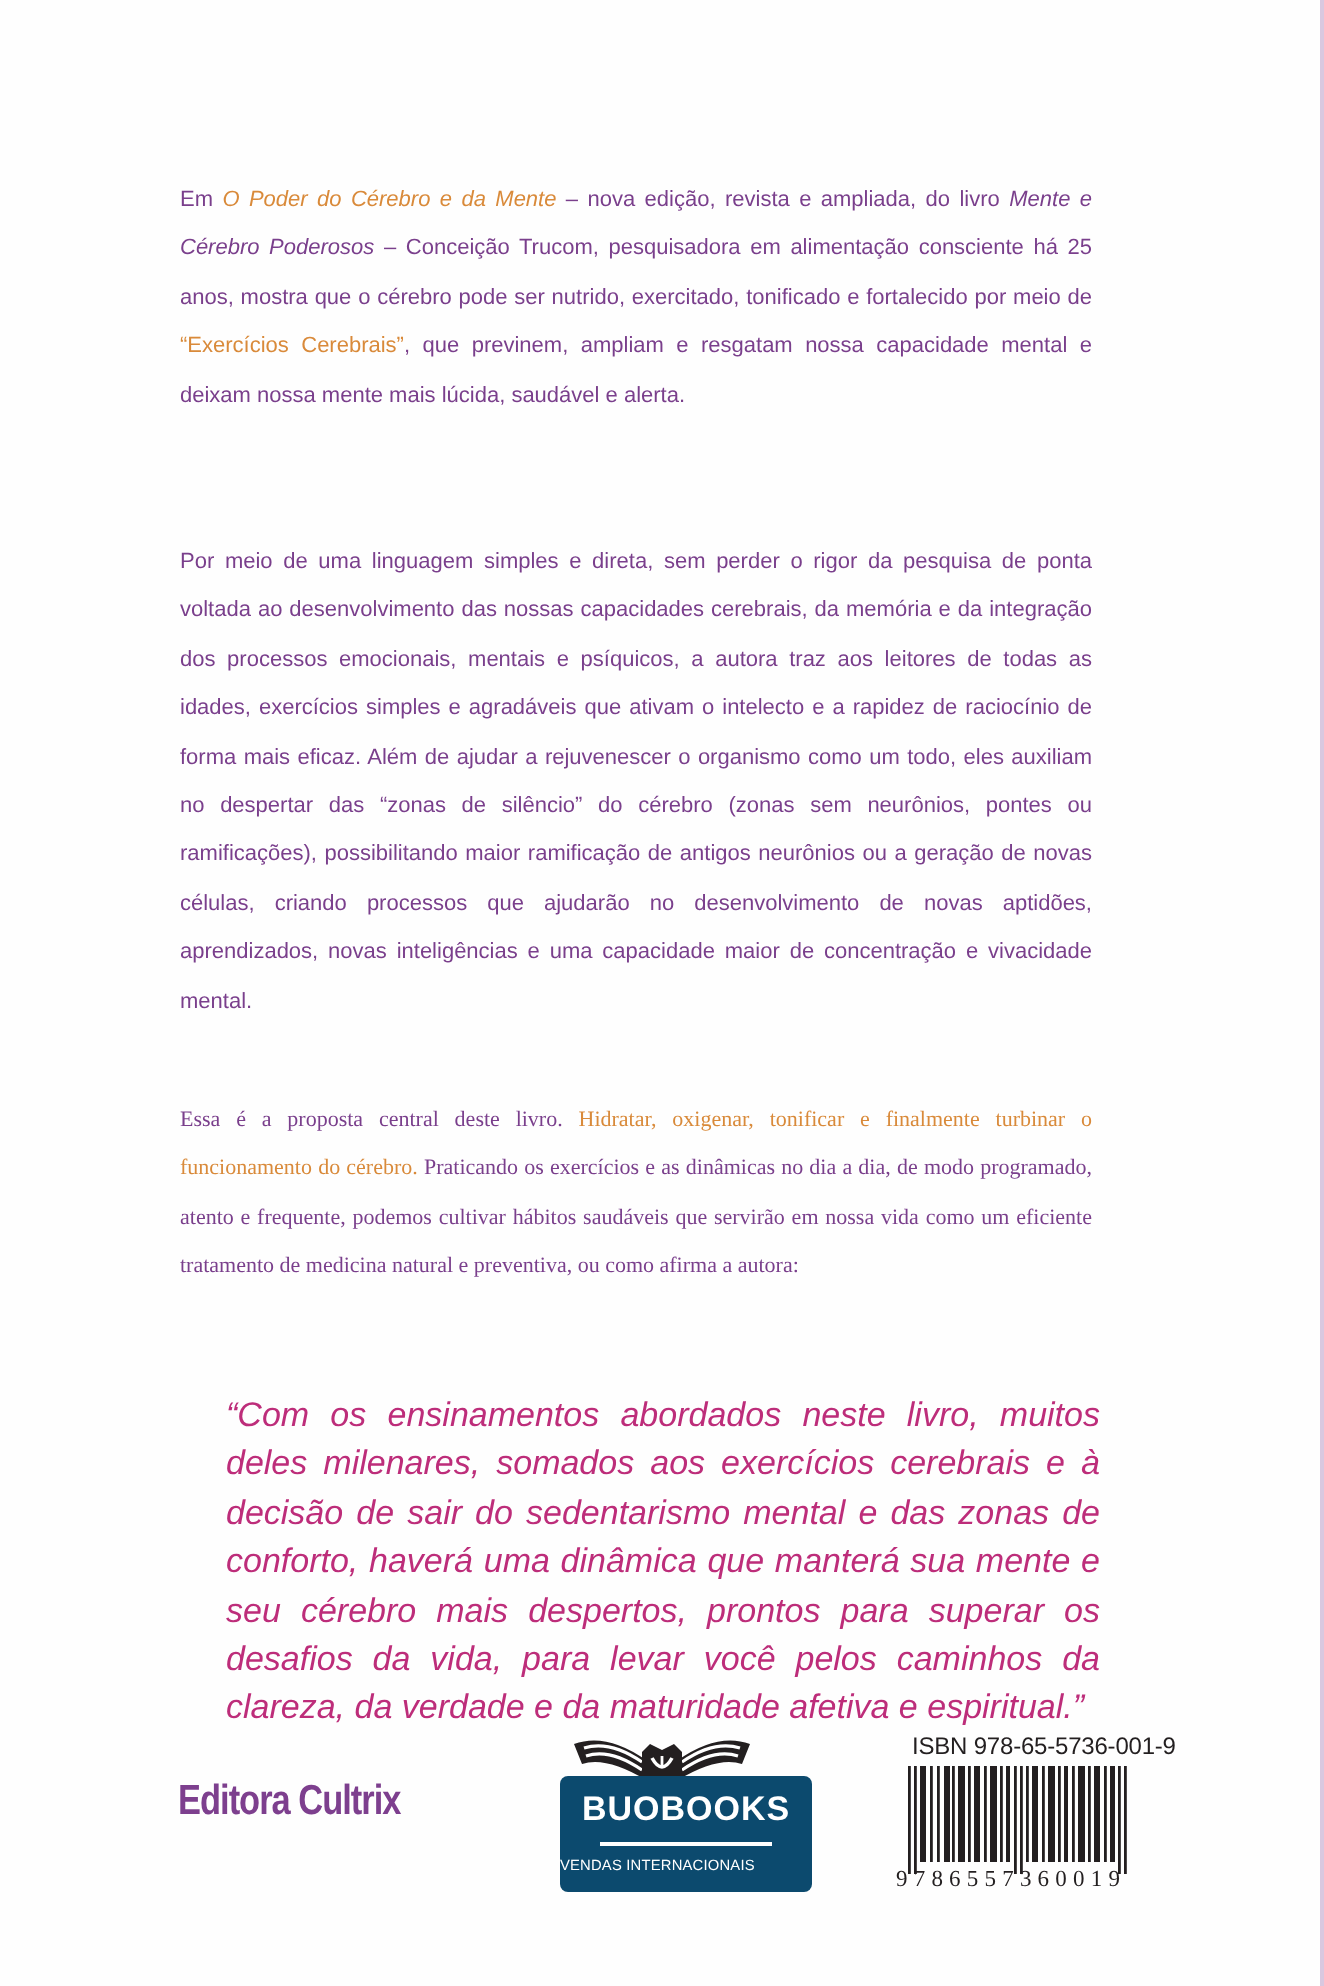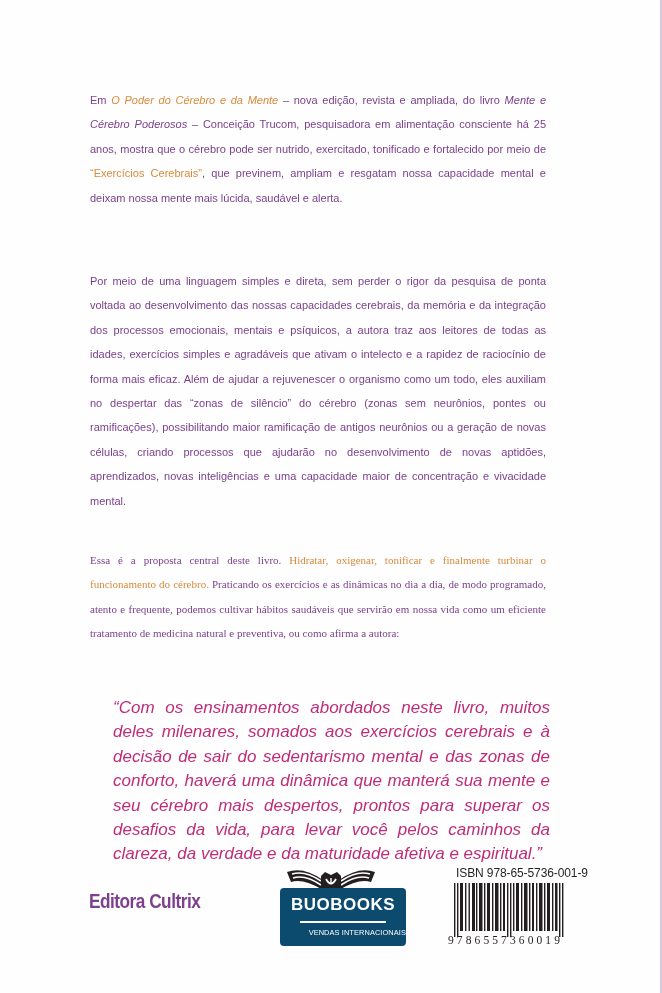--- a/index.html
+++ b/index.html
@@ -11,21 +11,21 @@
   .em { font-style:italic; }
   #p1 { top:88px; }
   #p2 { top:269px; }
   #p3 { top:548px;font-family:Liberation Serif, serif; }
   .quote { position:absolute; left:113px; width:437px; top:696px; color:#bd2d7a; font-style:italic; font-size:17px; line-height:24.4px; text-align:justify; }
   .publisher { position:absolute; left:89px; top:889px; font-size:21px; font-weight:bold; color:#7d3f8e; letter-spacing:-0.6px; transform:scaleX(0.82); transform-origin:left center; }
   .buo { position:absolute; left:268px; top:864px; width:126px; height:82px; }
   .buo-badge { position:absolute; left:0; top:24px; width:126px; height:58px; background:#0c4a6e; border-radius:4px;margin-left:12px; }
   .buo-name { position:absolute; left:0; width:126px; top:7px; text-align:center; color:#fff; font-weight:bold; font-size:17px; letter-spacing:0.5px; }
   .buo-rule { position:absolute; left:20px; width:86px; top:33px; height:2px; background:#fff; }
-  .buo-sub { position:absolute; left:0; width:126px; top:40px; text-align:right; color:#fff; font-size:7.4px; letter-spacing:0.1px; }
+  .buo-sub { position:absolute; left:0; width:126px; top:40px; text-align:left; color:#fff; font-size:7.4px; letter-spacing:0.1px; }
   .buo-wings { position:absolute; left:15px; top:0; width:96px; height:30px; }
   .isbn-text { position:absolute; left:456px; top:866px; font-size:12px; color:#231f20; letter-spacing:-0.1px; }
   .barcode { position:absolute; left:454px; top:883px; width:112px; height:54px; }
   .bc-digits { position:absolute; left:448px; top:934px; font-size:11.5px; color:#231f20; letter-spacing:3.1px; font-family:Liberation Serif, serif; }
 </style>
 </head>
 <body>
 
 <div class="edge"></div>
 

